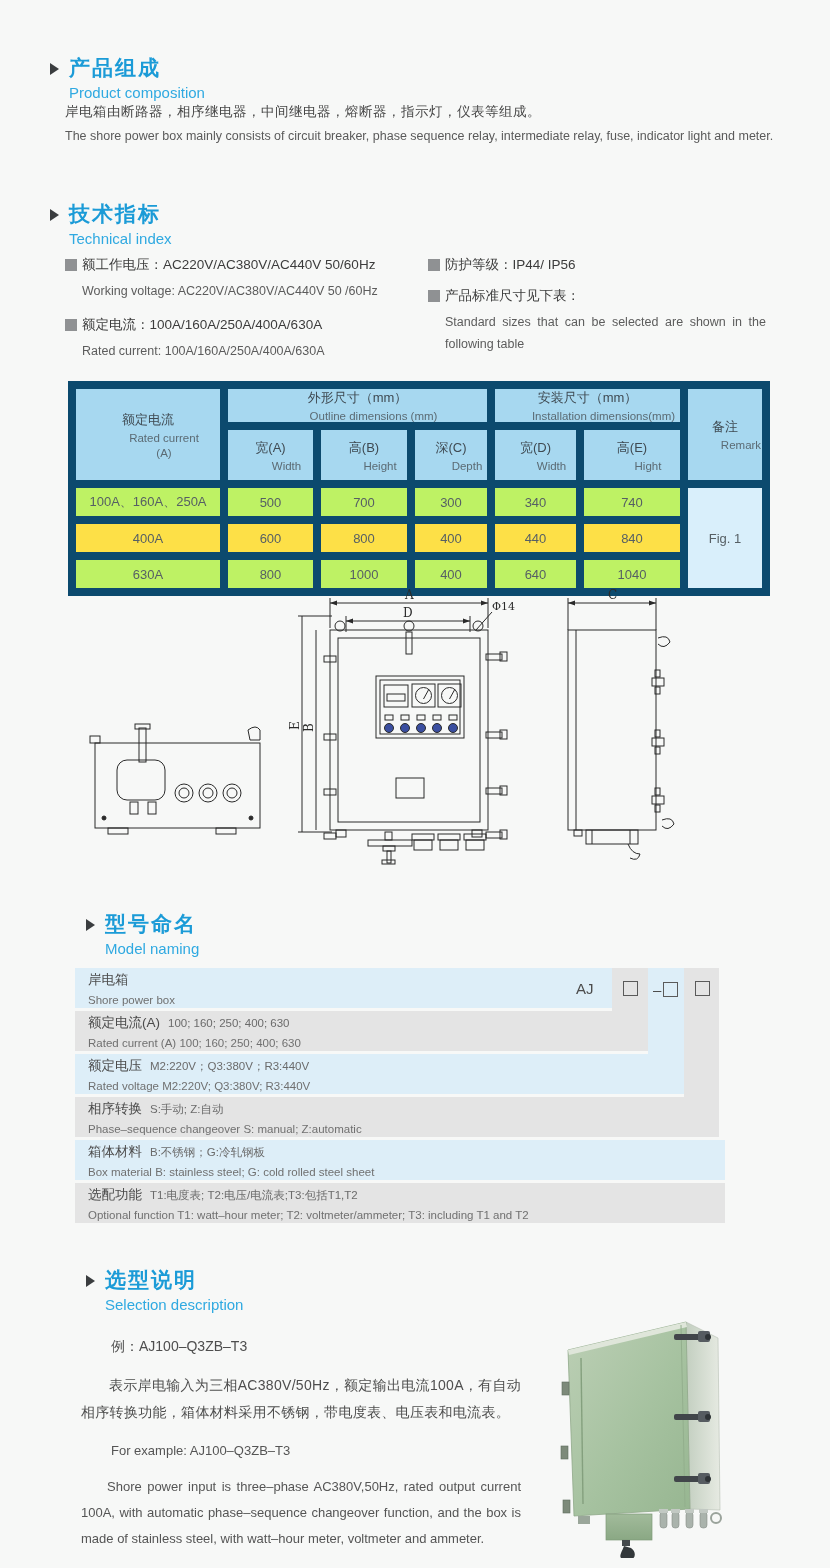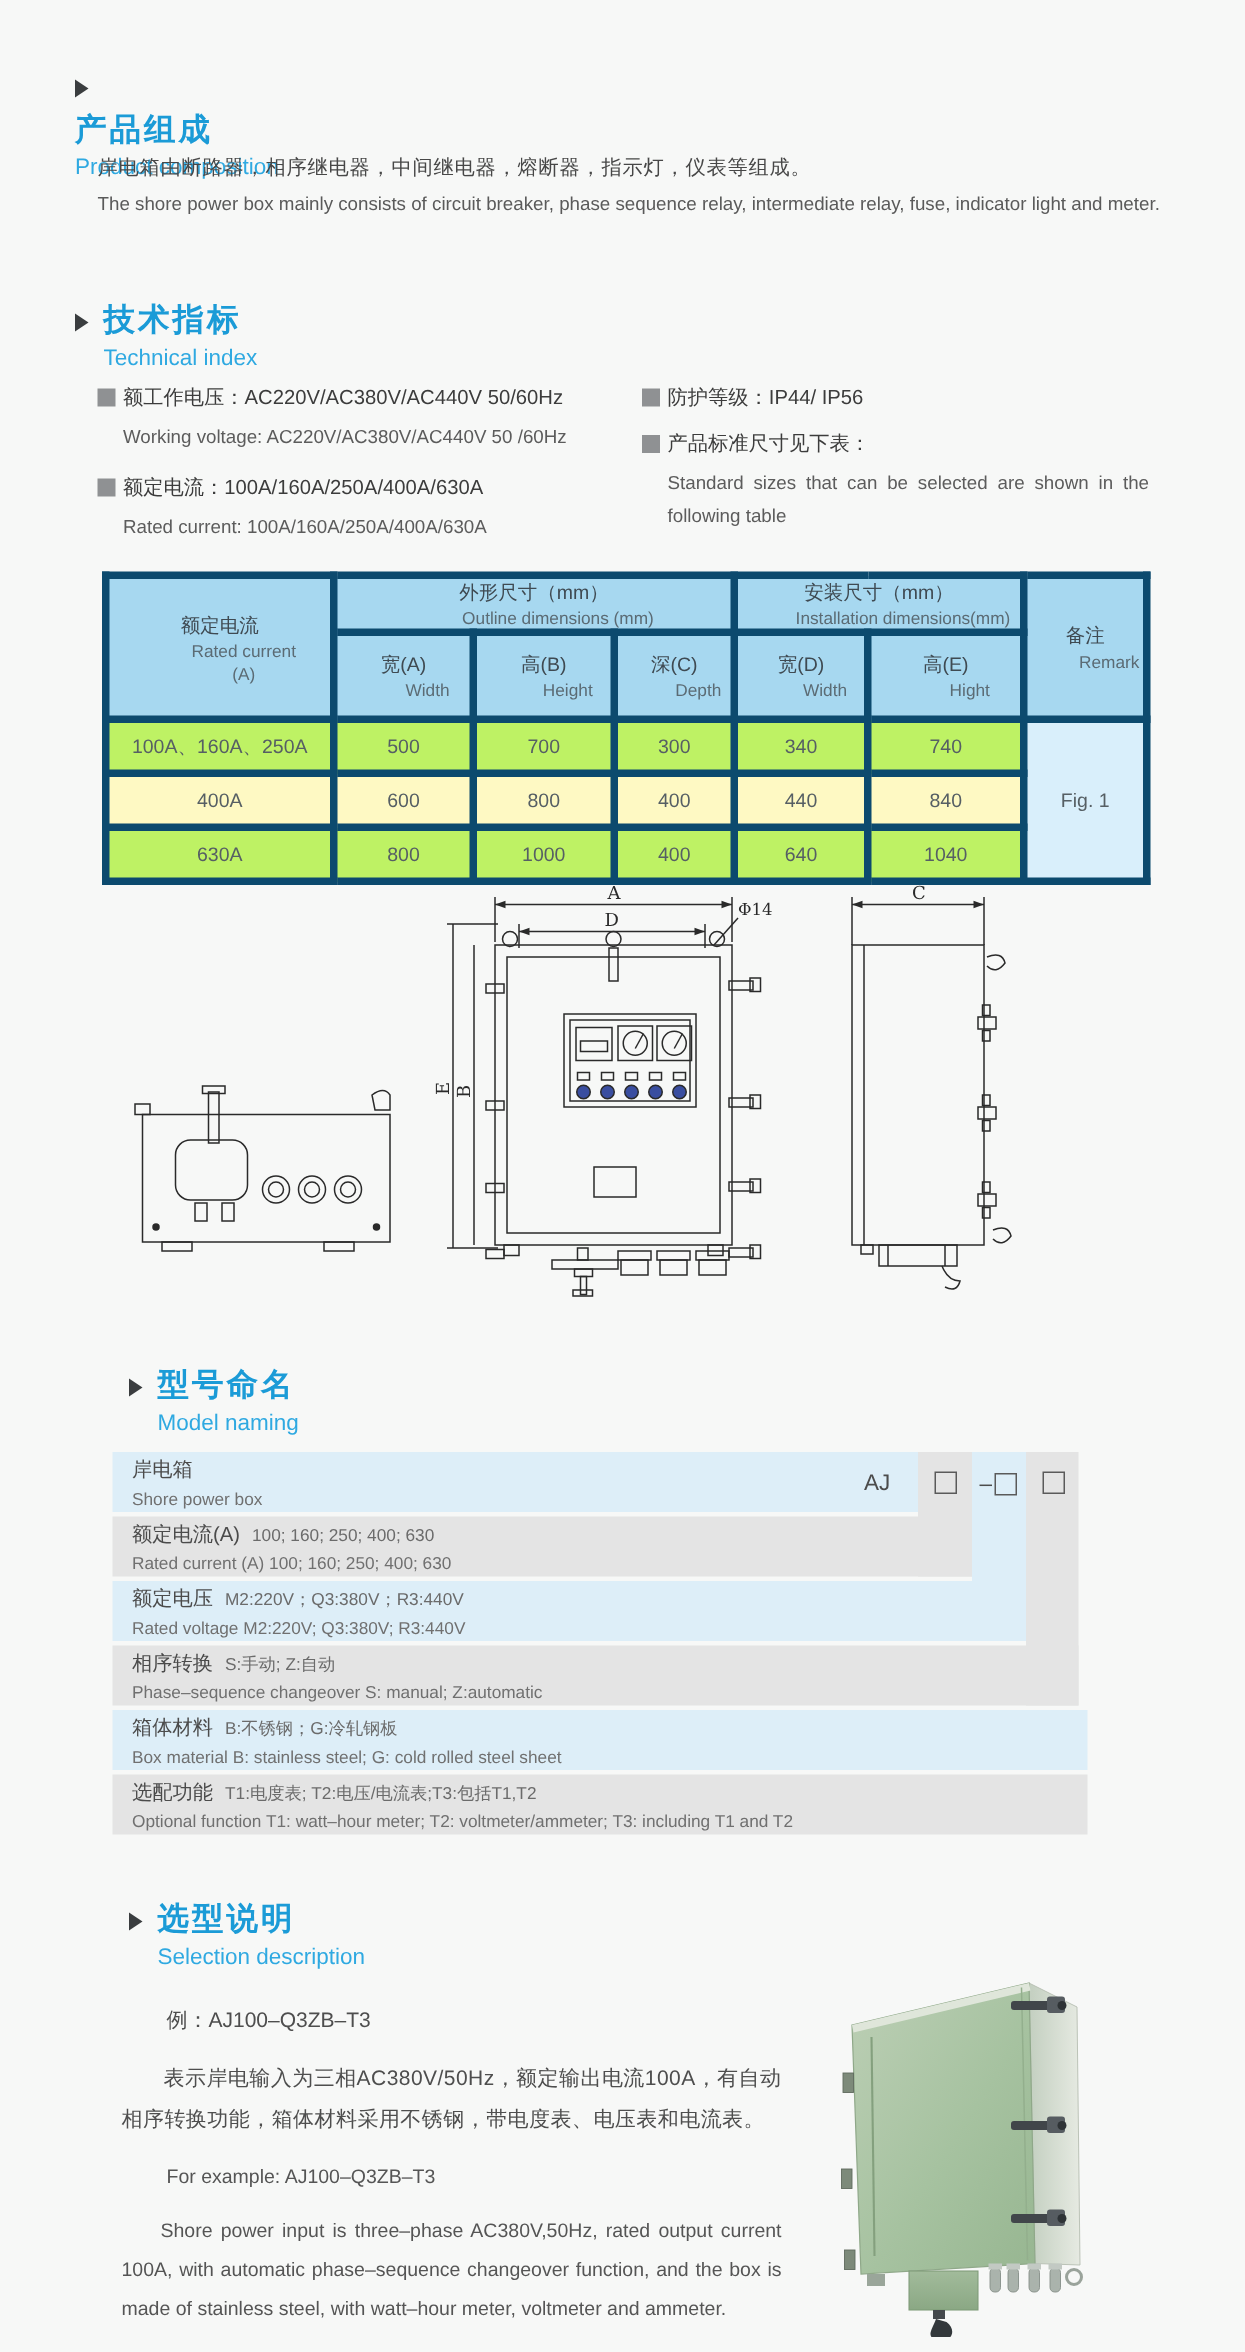--- a/index.html
+++ b/index.html
@@ -16,24 +16,24 @@
   .p-zh{position:absolute;font-size:13.5px;color:#474747;letter-spacing:.5px;}
   .p-en{position:absolute;font-size:12.5px;color:#5a5a5a;}
   
   .spec-col{position:absolute;}
   .spec-item{margin-bottom:13px;}
   .spec-line1{display:flex;align-items:center;gap:5px;font-size:13.5px;color:#3c3c3c;}
   .bullet-sq{width:12px;height:12px;background:#8f9193;flex:0 0 auto;}
   .spec-line2{font-size:12.5px;color:#5c5c5c;padding-left:17px;margin-top:7px;line-height:1.75;text-align:justify;}
   
   .dim-table{position:absolute;left:68px;top:381px;border-collapse:collapse;table-layout:fixed;}
-  .dim-table th,.dim-table td{border:5px solid #0c4a6e;padding:0;text-align:center;vertical-align:middle;}
+  .dim-table th,.dim-table td{border:8px solid #0c4a6e;padding:0;text-align:center;vertical-align:middle;}
   .dim-table th{background:#a7d8f0;font-weight:normal;}
   .dim-table td{background:#bef264;}
-  .dim-table tr.alt td{background:#fef9c3;}
+  .dim-table tr.alt td{background:#fde047;}
   .dim-table td.remark-cell{background:#d9effb;}
   .th-zh{font-size:13px;color:#3f4a52;}
   .th-en{font-size:11.5px;color:#5b6b74;margin-top:3px;padding-left:32px;}
   .td-val{font-size:13px;color:#565f64;}
   
   .ladder{position:absolute;left:68px;top:968px;width:700px;height:258px;}
   .ladder .band{position:absolute;}
   .band.blue{background:#ddeef8;}
   .band.gray{background:#e4e4e4;}
   .ladder-text{position:absolute;left:20px;color:#4b4b4b;}
@@ -49,21 +49,21 @@
   .sel-body-zh{font-size:14px;color:#4e4e4e;line-height:1.95;text-indent:2em;text-align:justify;letter-spacing:.3px;}
   .sel-ex-en{font-size:13px;color:#555;text-indent:30px;margin-top:10px !important;}
   .sel-body-en{font-size:13px;color:#555;line-height:2.0;text-indent:2em;text-align:justify;margin-top:2px !important;}
   svg text{font-family:"DejaVu Serif","Liberation Serif",serif;}
 </style>
 </head>
 <body>
 
 <div class="page">
 
-  <div class="sec-header" style="left:50px;top:46px;flex-direction:column;">
+  <div class="sec-header" style="left:50px;top:56px;">
     <div class="sec-arrow"></div>
     <div>
       <div class="sec-title-zh">产品组成</div>
       <div class="sec-title-en">Product  composition</div>
     </div>
   </div>
   <div class="p-zh" style="left:65px;top:103px;">岸电箱由断路器，相序继电器，中间继电器，熔断器，指示灯，仪表等组成。</div>
   <div class="p-en" style="left:65px;top:129px;">The shore power box mainly consists of circuit breaker, phase sequence relay, intermediate relay, fuse, indicator light and meter.</div>
 
   <div class="sec-header" style="left:50px;top:202px;">

